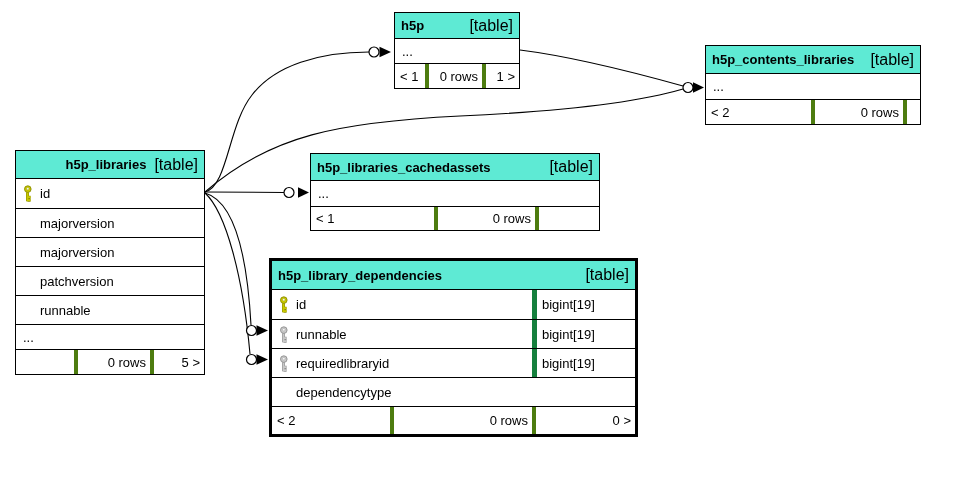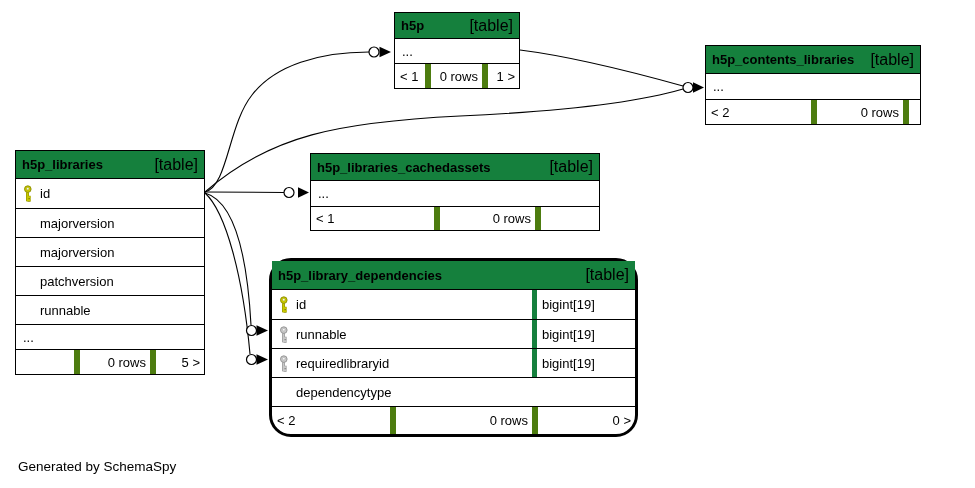--- a/index.html
+++ b/index.html
@@ -1,47 +1,47 @@
 <!DOCTYPE html>
 <html><head>
 <meta charset="utf-8">
 <style>
   html,body{margin:0;padding:0;background:#ffffff;}
   .canvas{position:relative;width:975px;height:488px;background:#ffffff;overflow:hidden;
           font-family:"Liberation Sans","DejaVu Sans",sans-serif;color:#000;}
   svg.rel{position:absolute;left:0;top:0;z-index:1;}
   .tbl{position:absolute;z-index:2;background:#fff;border:1px solid #000;box-sizing:border-box;font-size:13px;}
   .tbl.thick{border-width:3px;}
-  .hdr{display:flex;justify-content:space-between;align-items:center;background:#15803d;
+  .hdr{display:flex;justify-content:space-between;align-items:center;background:#5eead4;
        border-bottom:1px solid #000;padding:0 6px;box-sizing:border-box;}
   .tname{font-weight:bold;font-size:13px;white-space:nowrap;}
   .ttag{font-weight:normal;font-size:16px;padding-left:8px;white-space:nowrap;}
   .row{display:flex;align-items:center;box-sizing:border-box;}
   .row + .row{border-top:1px solid #000;}
   .row .icn{width:24px;display:flex;justify-content:center;align-items:center;flex:0 0 24px;}
   .row .lbl{flex:1;white-space:nowrap;}
   .row.ell{padding-left:7px;}
   .row .dtype{flex:0 0 103px;align-self:stretch;display:flex;align-items:center;
               border-left:5px solid #15803d;padding-left:5px;box-sizing:border-box;margin-left:32px;}
   .ftr{display:flex;border-top:1px solid #000;box-sizing:border-box;align-items:stretch;}
   .fc{box-sizing:border-box;display:flex;align-items:center;white-space:nowrap;}
   .fc.l{padding-left:5px;justify-content:flex-start;}
-  .fc.c,.fc.r{border-left:6px solid #4d7c0f;justify-content:flex-end;padding-right:4px;}
+  .fc.c,.fc.r{border-left:4px solid #4d7c0f;justify-content:flex-end;padding-right:4px;}
   .fc.r{flex:1;}
   
   #t-h5p{left:394px;top:12px;width:126px;}
   #t-h5p .hdr{height:26px;} #t-h5p .row{height:24px;} #t-h5p .ftr{height:25px;}
   #t-contents{left:705px;top:45px;width:216px;}
   #t-contents .hdr{height:28px;} #t-contents .row{height:25px;} #t-contents .ftr{height:25px;}
   #t-libraries{left:15px;top:150px;width:190px;}
-  #t-libraries .hdr{height:28px;} #t-libraries .row{height:29px;}
+  #t-libraries .hdr{height:28px;justify-content:flex-end;} #t-libraries .row{height:29px;}
   #t-libraries .row.ell{height:25px;} #t-libraries .ftr{height:25px;}
   #t-cached{left:310px;top:153px;width:290px;}
   #t-cached .hdr{height:27px;} #t-cached .row{height:25px;} #t-cached .ftr{height:24px;}
-  #t-deps{left:269px;top:258px;width:369px;border-radius:22px;}
+  #t-deps{left:269px;top:258px;width:369px;}
   #t-deps .hdr{height:29px;} #t-deps .row{height:29px;} #t-deps .ftr{height:28px;}
   .note{position:absolute;left:18px;top:459px;font-size:13.5px;z-index:2;}
 </style>
 </head>
 <body>
 
 <div class="canvas">
 
   <svg class="rel" width="975" height="488">
     <g fill="none" stroke="#000000" stroke-width="1.1">
@@ -210,14 +210,13 @@
           <span class="lbl">dependencytype</span>
         </div>
       </div>
     <div class="ftr">
       <span class="fc l" style="flex:0 0 118px">&lt; 2</span>
       <span class="fc c" style="flex:0 0 142px">0 rows</span>
       <span class="fc r">0 &gt;</span>
     </div>
   </div>
 
-  <div class="note">Generated by SchemaSpy</div>
 </div>
 
 </body></html>

